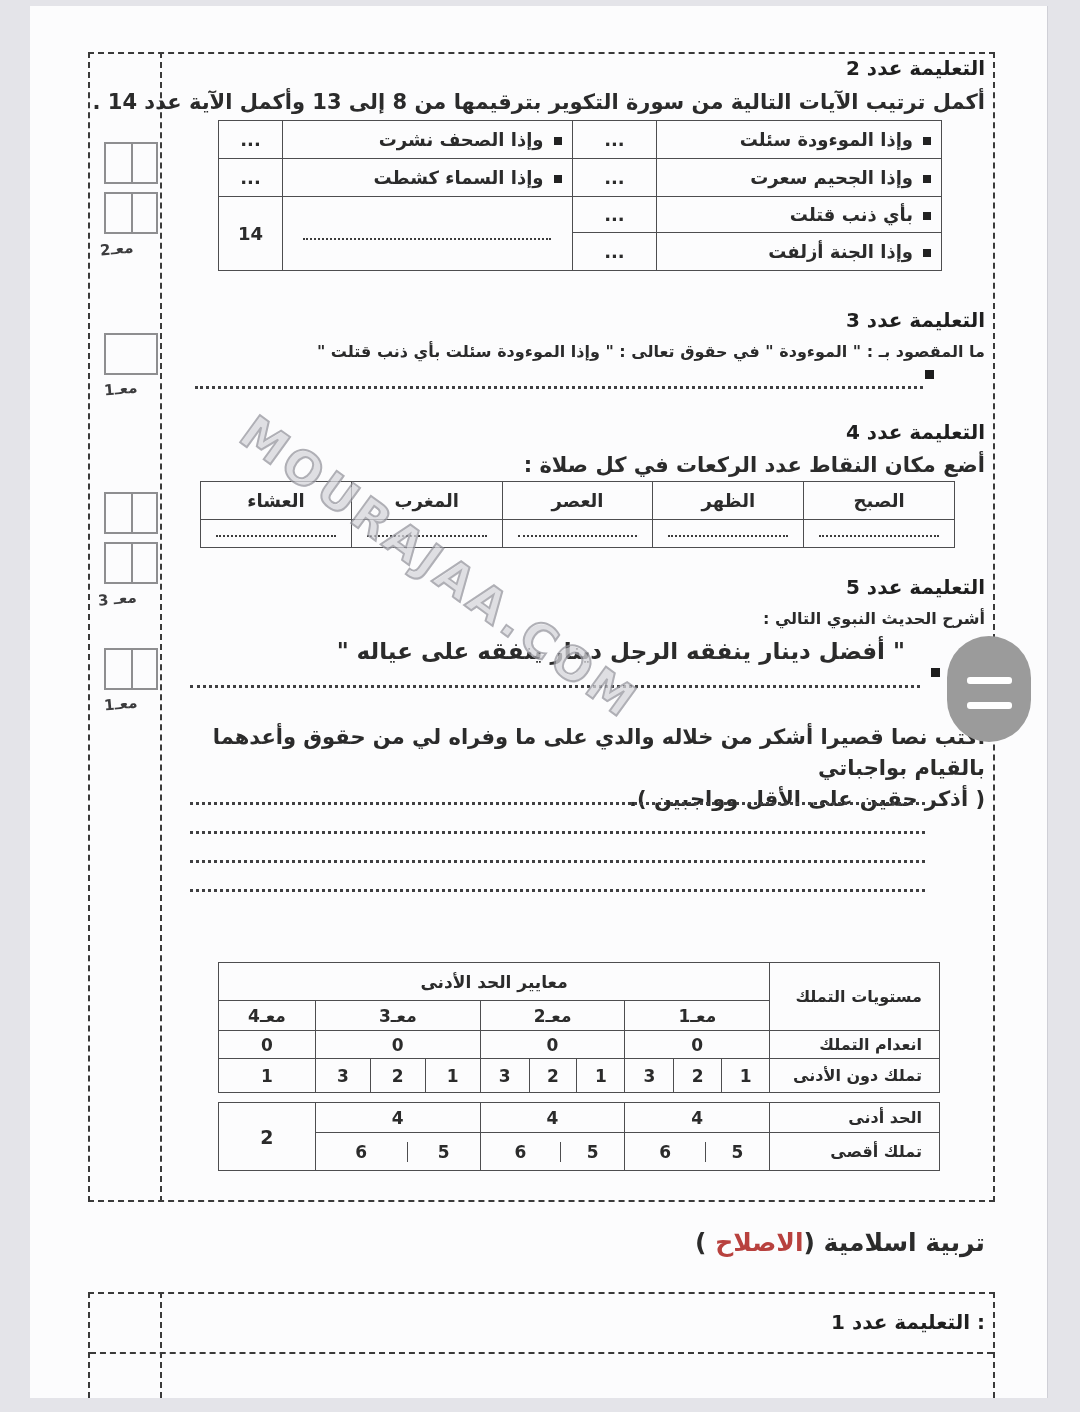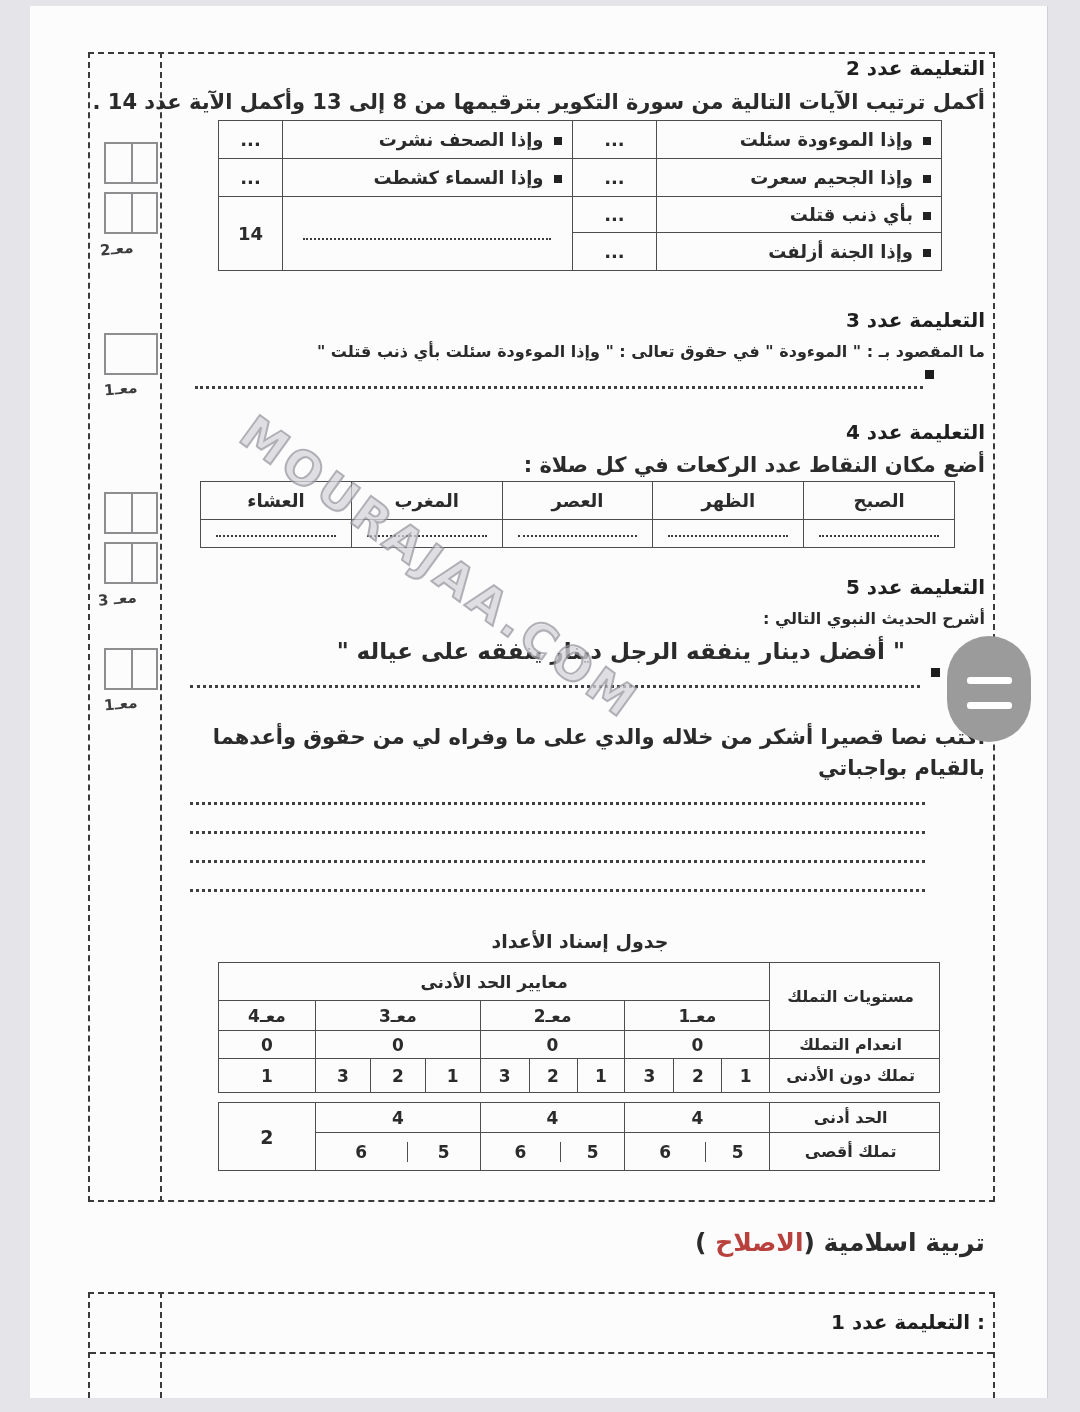--- a/index.html
+++ b/index.html
@@ -35,21 +35,21 @@
   .verse-cell { text-align:right; padding-right:10px; font-size:18px; font-weight:600; }
   .sq { display:inline-block; width:8px; height:8px; background:#222; margin-left:10px; vertical-align:middle; }
   .dotfill { display:inline-block; border-bottom:2.5px dotted #3c3c3c; }
   .answer-line { border-bottom:3px dotted #3f3f41; height:0; }
   .bullet-sq { width:9px; height:9px; background:#1d1d1d; }
 
   .prayer-head td { font-size:18px; font-weight:600; height:38px; }
   .prayer-ans td { height:28px; vertical-align:bottom; padding-bottom:6px; }
 
   .grade td { font-size:17px; }
-  .grade .lbl { padding-right:8px; font-size:16px; }
+  .grade .lbl { text-align:right; padding-right:17px; font-size:16px; }
   .gap-row td { border-left:none; border-right:none; height:10px; background:#fcfcfd; }
   .split { display:flex; direction:ltr; width:100%; height:100%; align-items:center; }
   .split .six { flex:0 0 56%; border-right:1.6px solid #4d4d4f; align-self:stretch; display:flex; align-items:center; justify-content:center; font-weight:700; }
   .split .five { flex:1; display:flex; align-items:center; justify-content:center; font-weight:700; }
 
   .watermark {
     font-size:46px; font-weight:700; letter-spacing:5px;
     color:rgba(255,255,255,0.05);
     -webkit-text-stroke:2px #96969e;
     text-shadow:1px 1px 0 #d4d4da;
@@ -165,28 +165,28 @@
     </table>
 
   <div class="abs heading" style="right:95px; top:575px;margin-left:28px;">التعليمة عدد 5</div>
   <div class="abs small-line" style="right:95px; top:609px;">أشرح الحديث النبوي التالي :</div>
   <div class="abs" style="right:175px; top:638px; font-size:23px; font-weight:700; direction:rtl;">" أفضل دينار ينفقه الرجل دينار ينفقه على عياله  "</div>
   <div class="abs bullet-sq" style="right:140px; top:668px;"></div>
   <div class="abs answer-line" style="left:190px; top:685px; width:730px;"></div>
 
   <div class="abs line" style="right:95px; top:722px; width:790px; line-height:31px;">
     <div>أكتب نصا قصيرا أشكر من خلاله والدي على ما وفراه لي من حقوق وأعدهما بالقيام بواجباتي</div>
+    <div>( أذكر حقين على الأقل وواجبين ).</div>
   </div>
 
   <div class="abs answer-line" style="left:190px; top:802px; width:735px;"></div>
   <div class="abs answer-line" style="left:190px; top:831px; width:735px;"></div>
   <div class="abs answer-line" style="left:190px; top:860px; width:735px;"></div>
   <div class="abs answer-line" style="left:190px; top:889px; width:735px;"></div>
 
-  <div class="abs" style="left:180px; top:930px; width:800px; text-align:center; font-size:19px; font-weight:700;">جدول إسناد الأعداد</div>
 
   <table class="abs grade" style="left:218px; top:962px; width:722px;">
     <colgroup>
       <col style="width:170px">
       <col style="width:48px">
         <col style="width:48px">
         <col style="width:49px">
       <col style="width:48px">
         <col style="width:48px">
         <col style="width:49px">

